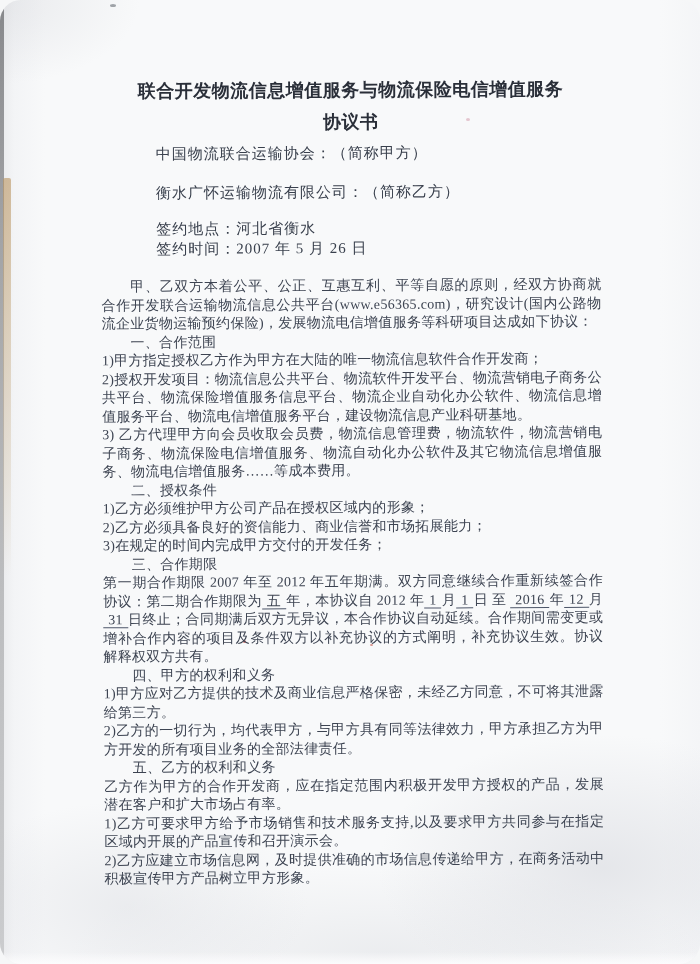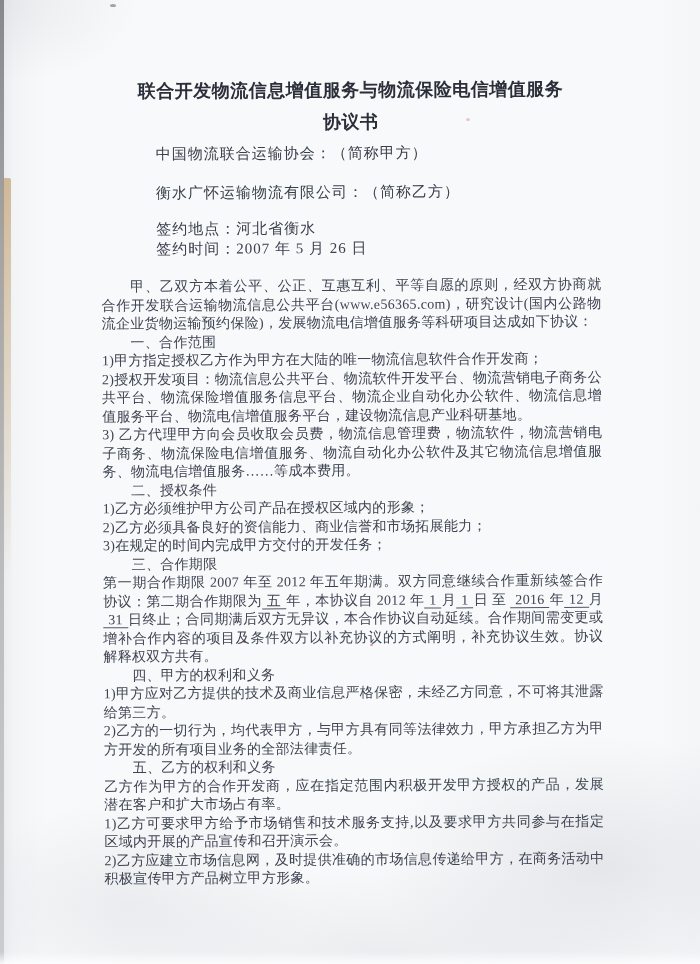--- a/index.html
+++ b/index.html
@@ -13,20 +13,21 @@
     position: relative;
     width: 700px; height: 964px;
     overflow: hidden;
     background:
       radial-gradient(ellipse 320px 190px at 86% 90%, rgba(213,215,221,0.55), rgba(213,215,221,0) 70%),
       radial-gradient(ellipse 260px 150px at 18% 94%, rgba(218,220,225,0.45), rgba(218,220,225,0) 70%),
       radial-gradient(ellipse 420px 120px at 55% 99%, rgba(222,224,228,0.5), rgba(222,224,228,0) 75%),
       radial-gradient(ellipse 200px 120px at 0% 0%, rgba(205,207,212,0.35), rgba(205,207,212,0) 70%),
       linear-gradient(90deg, #e9eaec 0px, #f3f4f6 14px, #f8f9fa 45px, #f8f9fa 660px, #f4f5f7 700px),
       #f8f9fa;
+    border-radius: 21px;
   }
   
   .scan-edge-left {
     position: absolute; left: 0; top: 0; width: 4px; height: 100%;
     background: linear-gradient(180deg, #77787b 0%, #96979a 25%, #b3b4b6 60%, #c6c7c9 100%);
     opacity: 0.85;
   }
   .scan-strip-tan {
     position: absolute; left: 3px; top: 178px; width: 8px; height: 398px;
     background: linear-gradient(180deg, rgba(186,148,95,0.6) 0%, rgba(198,170,128,0.5) 35%, rgba(209,190,160,0.3) 75%, rgba(215,200,175,0) 100%);

